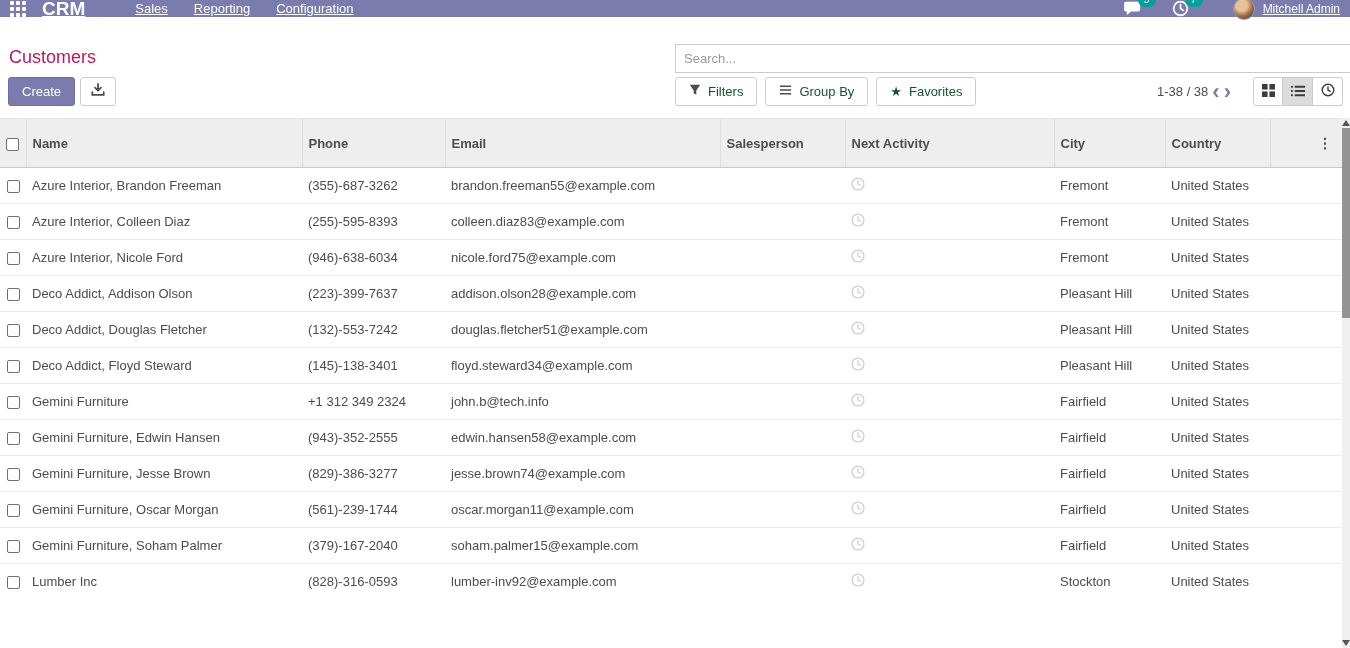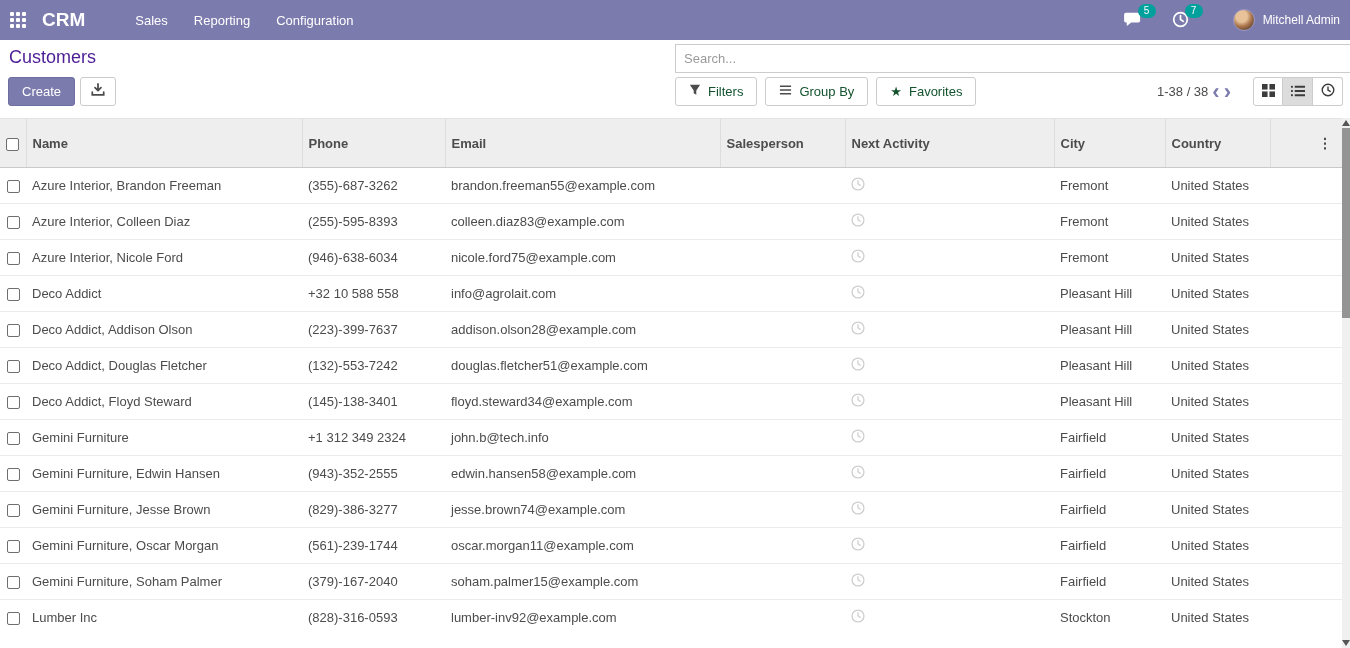--- a/index.html
+++ b/index.html
@@ -3,34 +3,34 @@
 <meta charset="utf-8">
 <style>
   * { box-sizing: border-box; }
   html,body { margin:0; padding:0; }
   body {
     width:1350px; height:648px; overflow:hidden; position:relative;
     font-family:"Liberation Sans", sans-serif; background:#fff; color:#4c4c4c;
   }
 
   
-  .navbar { height:40px; background:#7c7bad; display:flex; align-items:center; color:#fff; }
+  .navbar { height:17px; background:#7c7bad; display:flex; align-items:center; color:#fff;text-decoration:underline; }
   .apps-icon { width:16px; height:16px; display:grid; grid-template-columns:repeat(3,1fr); gap:2px; margin:0 16px 0 10px; cursor:pointer; flex:none; }
   .apps-icon span { background:#fff; border-radius:1px; }
   .brand { font-size:19px; font-weight:bold; margin-right:50px; cursor:pointer; }
   .nav-menu { font-size:13px; margin-right:26px; cursor:pointer; }
   .nav-right { margin-left:auto; display:flex; align-items:center; padding-right:10px; }
   .icon-badge-wrap { position:relative; margin-right:30px; cursor:pointer; height:18px; }
   .badge { position:absolute; top:-7px; right:-14px; background:#00a09d; color:#fff; font-size:10px; line-height:14px; border-radius:9px; padding:0 5px; min-width:18px; text-align:center; }
   .user { display:flex; align-items:center; gap:8px; font-size:12px; cursor:pointer; margin-left:14px; }
   .avatar { width:22px; height:22px; border-radius:50%; border:1px solid #9b9ac4;
     background: radial-gradient(circle at 38% 32%, #e8c39a 0 30%, #a9744b 55%, #5a4030 85%, #3a2c22 100%); }
 
   
-  .page-title { position:absolute; left:9px; top:47px; font-size:18px; color:#4c1d95; }
+  .page-title { position:absolute; left:9px; top:47px; font-size:18px; color:#be185d; }
   .search-box { position:absolute; left:675px; top:44px; width:804px; height:29px; border:1px solid #ccc; background:#fff; display:flex; align-items:center; }
   .search-box input { border:none; outline:none; flex:1; padding:0 8px; font-size:13px; color:#4c4c4c; background:transparent; font-family:"Liberation Sans", sans-serif; }
   .search-box input::placeholder { color:#9a9a9a; }
   .search-box .mag { flex:none; margin-right:8px; cursor:pointer; display:flex; }
 
   
   .left-actions { position:absolute; left:8px; top:77px; display:flex; gap:5px; }
   .filter-actions { position:absolute; left:675px; top:77px; display:flex; gap:8px; }
   .right-actions { position:absolute; right:7px; top:77px; display:flex; align-items:center; }
   .btn { height:29px; border:1px solid #ccc; border-radius:3px; background:#fff; color:#14532d;
@@ -279,38 +279,20 @@
                 <path d="M8 4.6 V8 L10.4 9.5" fill="none" stroke="#cfcfcf" stroke-width="1.5" stroke-linecap="round"></path>
               </svg>
       </span>
     </td>
     <td>Fremont</td>
     <td>United States</td>
     <td></td>
   </tr>
         <tr>
     <td class="cb-cell"><span class="cb"></span></td>
-    <td>Deco Addict</td>
-    <td>+32 10 588 558</td>
-    <td>info@agrolait.com</td>
-    <td></td>
-    <td>
-      <span class="clock-muted">
-        <svg width="14" height="14" viewBox="0 0 16 16">
-                <circle cx="8" cy="8" r="6.8" fill="none" stroke="#cfcfcf" stroke-width="1.5"></circle>
-                <path d="M8 4.6 V8 L10.4 9.5" fill="none" stroke="#cfcfcf" stroke-width="1.5" stroke-linecap="round"></path>
-              </svg>
-      </span>
-    </td>
-    <td>Pleasant Hill</td>
-    <td>United States</td>
-    <td></td>
-  </tr>
-        <tr>
-    <td class="cb-cell"><span class="cb"></span></td>
     <td>Deco Addict, Addison Olson</td>
     <td>(223)-399-7637</td>
     <td>addison.olson28@example.com</td>
     <td></td>
     <td>
       <span class="clock-muted">
         <svg width="14" height="14" viewBox="0 0 16 16">
                 <circle cx="8" cy="8" r="6.8" fill="none" stroke="#cfcfcf" stroke-width="1.5"></circle>
                 <path d="M8 4.6 V8 L10.4 9.5" fill="none" stroke="#cfcfcf" stroke-width="1.5" stroke-linecap="round"></path>
               </svg>

